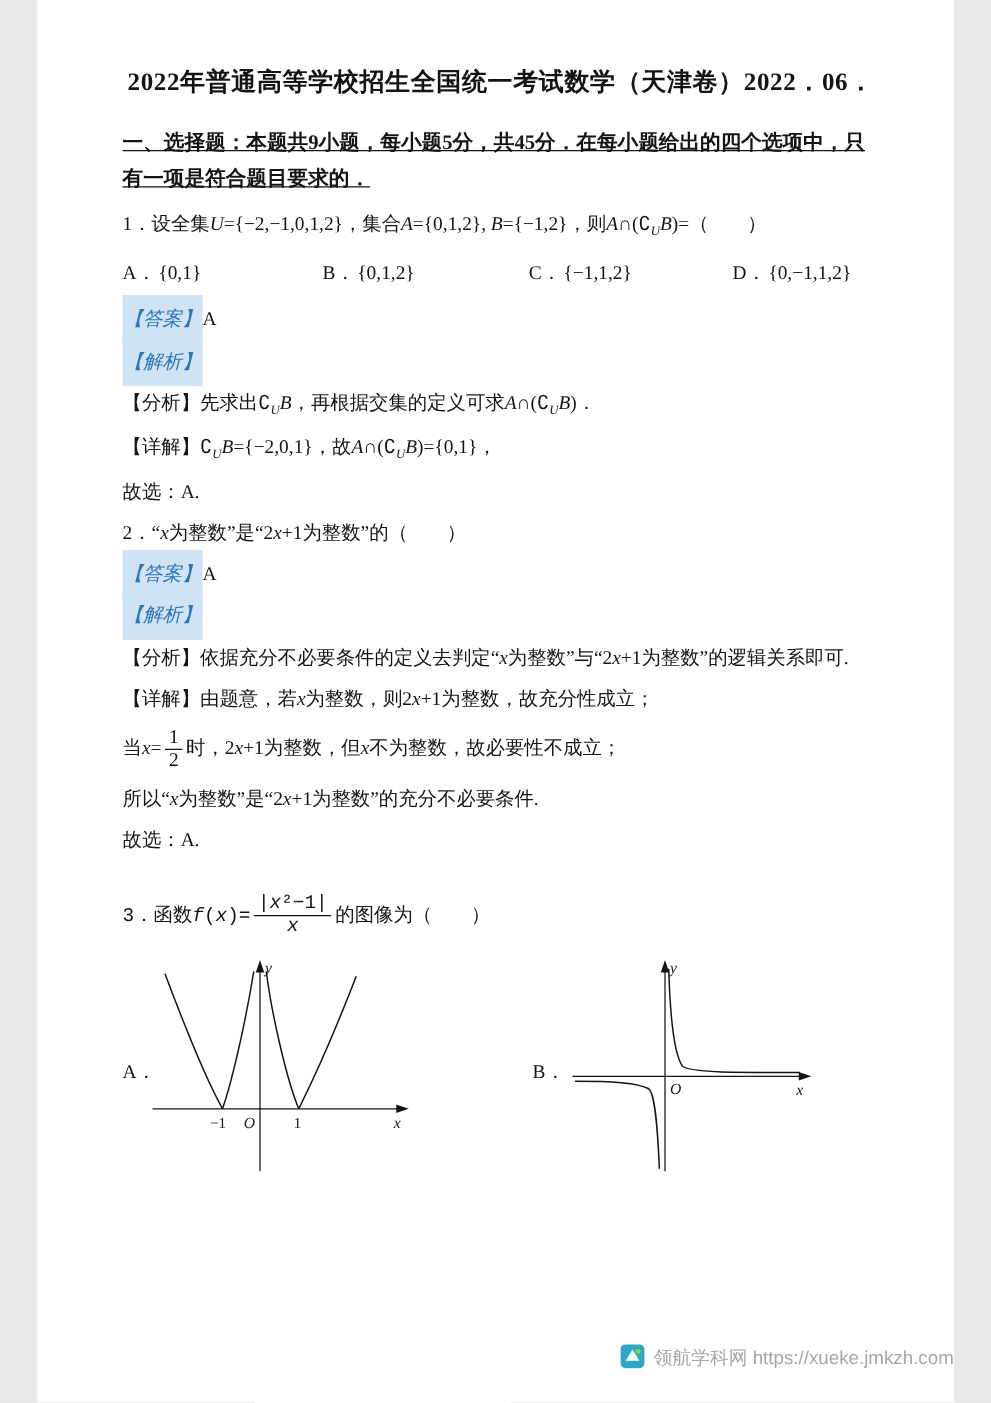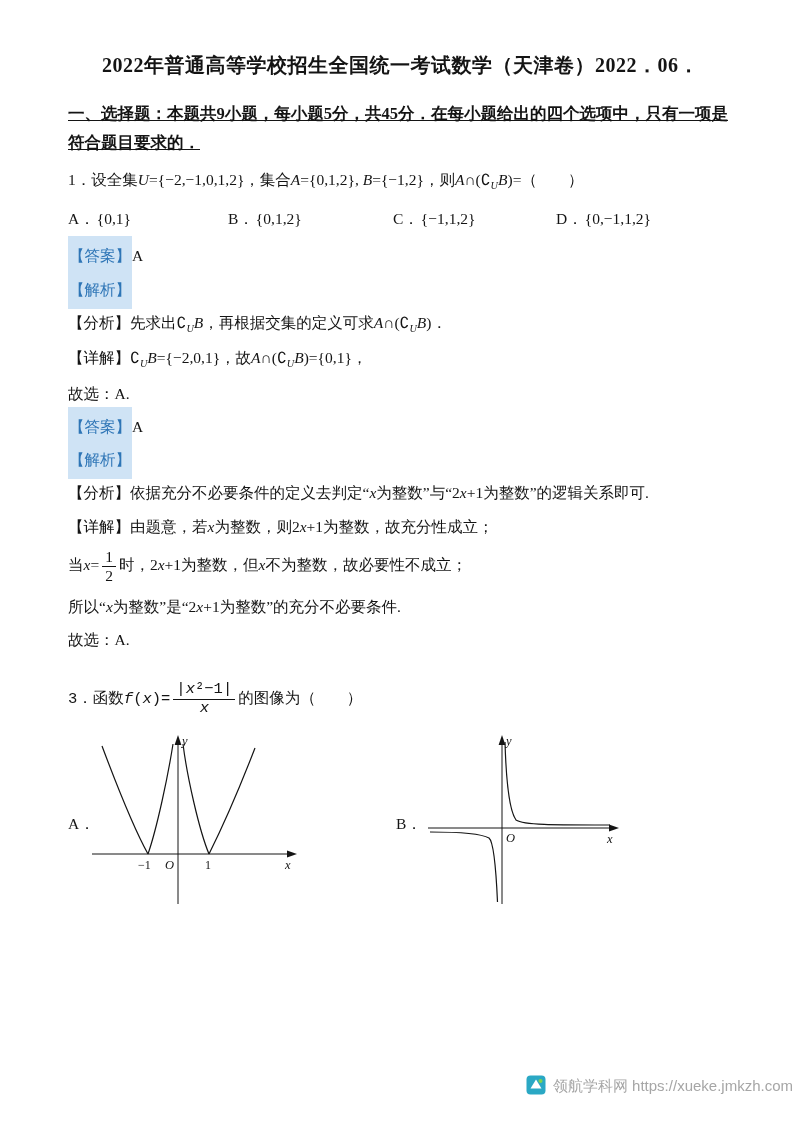--- a/index.html
+++ b/index.html
@@ -1,17 +1,17 @@
 <!DOCTYPE html>
 <html><head>
 <meta charset="utf-8">
 <style>
   html,body{margin:0;padding:0;background:#e8e8e8;}
   .page{
-    width:793px;height:1122px;position:relative;margin:0 auto;
+    width:733px;height:1122px;position:relative;margin:0 auto;
     background:#ffffff;box-sizing:border-box;
     padding:48px 60px 0 68px;
     font-family:"Liberation Serif","DejaVu Serif",serif;
     font-size:15.5px;color:#141414;overflow:hidden;
   }
   .title{
     font-size:20px;font-weight:700;text-align:center;
     margin:4px 0 20px 0;letter-spacing:.5px;
   }
   .section-header{
@@ -20,21 +20,21 @@
   .line{margin:10px 0;line-height:1.5;}
   .v{font-style:italic;}
   .sub{font-size:.66em;vertical-align:-0.4em;}
   .frac{
     display:inline-block;text-align:center;vertical-align:middle;
     line-height:1.15;margin:0 3px;
   }
   .frac .num{display:block;border-bottom:1px solid #141414;padding:0 3px;}
   .frac .den{display:block;}
   .hl{
-    background:#cfe3f5;color:#2e75b6;padding:11px 1px;
+    background:#cfe3f5;color:#2e75b6;padding:11px 1px;font-style:italic;
   }
   .opt-grid4{
     display:grid;grid-template-columns:160px 165px 163px 1fr;
     margin:14px 0;line-height:1.5;
   }
   .opt-grid2{
     display:grid;grid-template-columns:330px 1fr;
     row-gap:17px;margin:13px 0;line-height:1.5;
   }
   .opt-label{margin-right:2px;}
@@ -77,20 +77,21 @@
   <div class="line"><span class="hl">【答案】</span><span>A</span></div>
 
   <div class="line"><span class="hl">【解析】</span></div>
 
   <div class="line"><span>【分析】先求出</span><span>∁</span><span class="v sub">U</span><span class="v">B</span><span>，再根据交集的定义可求</span><span class="v">A</span><span>∩(</span><span>∁</span><span class="v sub">U</span><span class="v">B</span><span>)．</span></div>
 
   <div class="line"><span>【详解】</span><span>∁</span><span class="v sub">U</span><span class="v">B</span><span>=</span><span>{−2,0,1}</span><span>，故</span><span class="v">A</span><span>∩(</span><span>∁</span><span class="v sub">U</span><span class="v">B</span><span>)=</span><span>{0,1}</span><span>，</span></div>
 
   <div class="line">故选：A.</div>
 
+  <div class="line"><span>2．“</span><span class="v">x</span><span>为整数”是“2</span><span class="v">x</span><span>+1为整数”的（　　）</span></div>
 
 
   <div class="line"><span class="hl">【答案】</span><span>A</span></div>
 
   <div class="line"><span class="hl">【解析】</span></div>
 
   <div class="line"><span>【分析】依据充分不必要条件的定义去判定“</span><span class="v">x</span><span>为整数”与“2</span><span class="v">x</span><span>+1为整数”的逻辑关系即可.</span></div>
 
   <div class="line"><span>【详解】由题意，若</span><span class="v">x</span><span>为整数，则2</span><span class="v">x</span><span>+1为整数，故充分性成立；</span></div>
 

